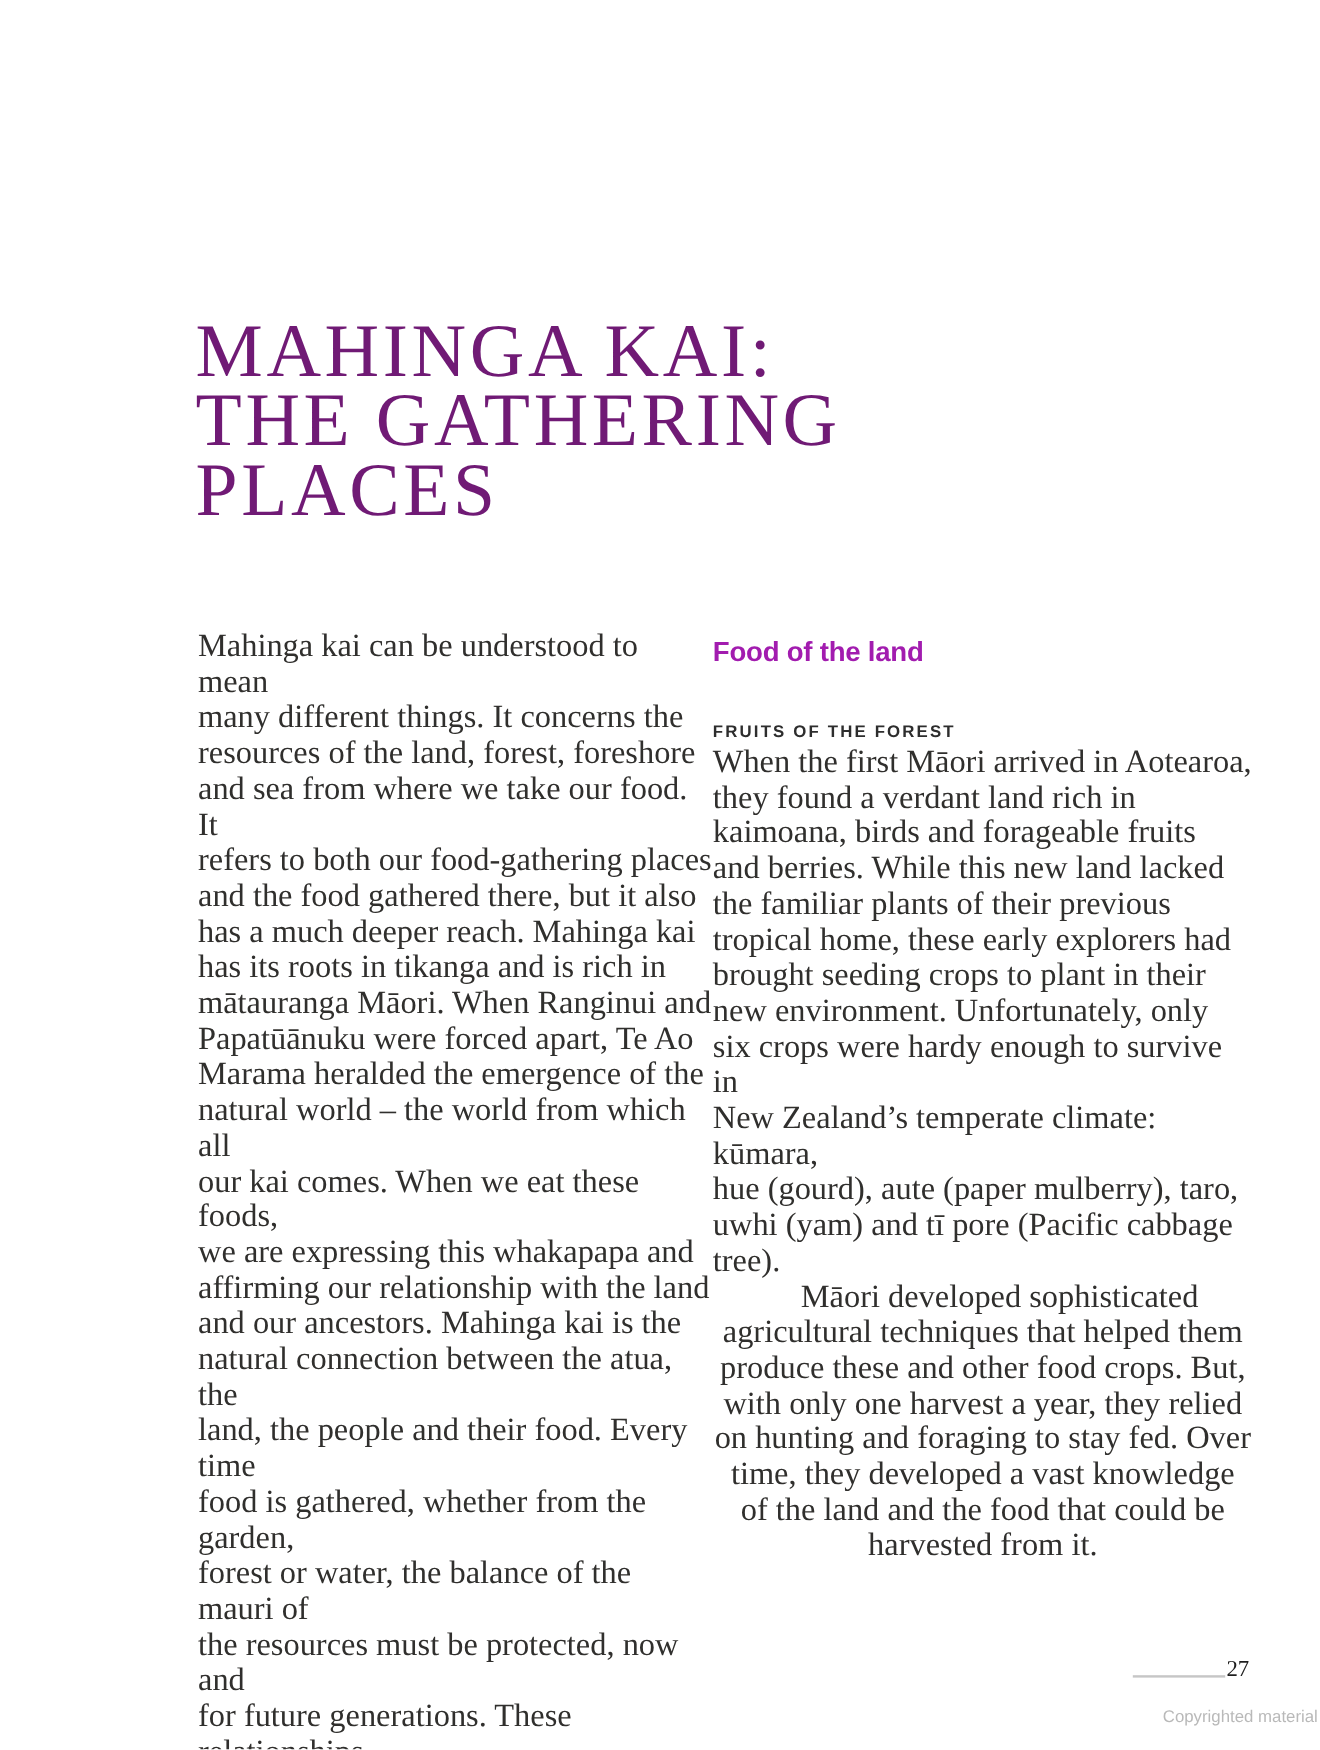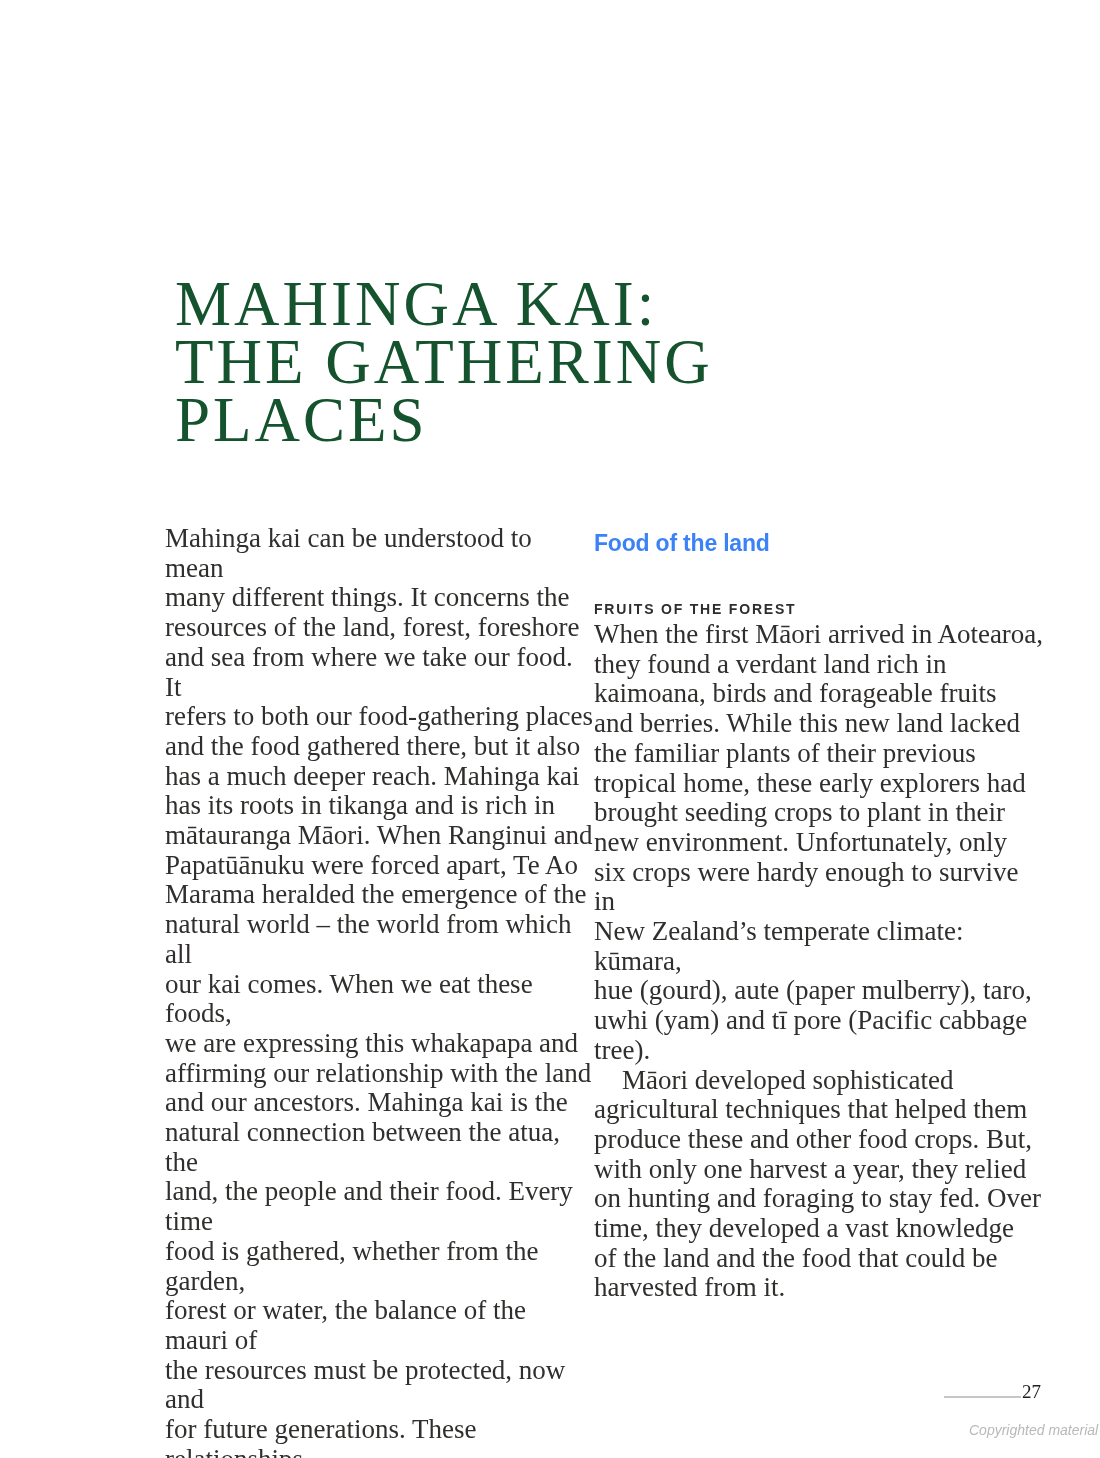--- a/index.html
+++ b/index.html
@@ -12,27 +12,27 @@
     width: 1100px;
     height: 1458px;
     background: #ffffff;
     overflow: hidden;
     font-family: "Liberation Serif", serif;
   }
   .chapter-title {
     position: absolute;
     left: 163px;
     top: 263px;
-    margin: 12px;
+    margin: 0;
     font-family: "Liberation Serif", serif;
     font-weight: normal;
     font-size: 63px;
     line-height: 58px;
     letter-spacing: 3px;
-    color: #14532d;
+    color: #701a75;
     white-space: pre-line;
   }
   .col {
     position: absolute;
     margin: 0;
   }
   .col-left {
     left: 165px;
     top: 524px;
     width: 430px;
@@ -45,29 +45,30 @@
   .body-text {
     margin: 0;
     font-family: "Liberation Serif", serif;
     font-size: 27px;
     line-height: 29.7px;
     color: #302f2d;
     white-space: pre-line;
   }
   .body-text.indent {
     text-indent: 28px;
+    text-align: center;
   }
   .section-heading {
     margin: 0;
     font-family: "Liberation Sans", sans-serif;
     font-weight: bold;
     font-size: 23px;
     line-height: 26px;
     letter-spacing: -0.2px;
-    color: #3b82f6;
+    color: #a21caf;
   }
   .subsection-heading {
     margin: 42px 0 0 0;
     font-family: "Liberation Sans", sans-serif;
     font-weight: bold;
     font-size: 14px;
     line-height: 22px;
     letter-spacing: 1.8px;
     color: #2d2d2d;
   }
@@ -89,21 +90,20 @@
     color: #1e1e1e;
   }
   .copyright-notice {
     position: absolute;
     left: 969px;
     top: 1422px;
     font-family: "Liberation Sans", sans-serif;
     font-size: 14px;
     line-height: 17px;
     color: #b9b9b9;
-    font-style: italic;
   }
 </style>
 </head>
 <body>
 
 <div class="page">
 
   <h1 class="chapter-title">MAHINGA KAI:
 THE GATHERING
 PLACES</h1>

